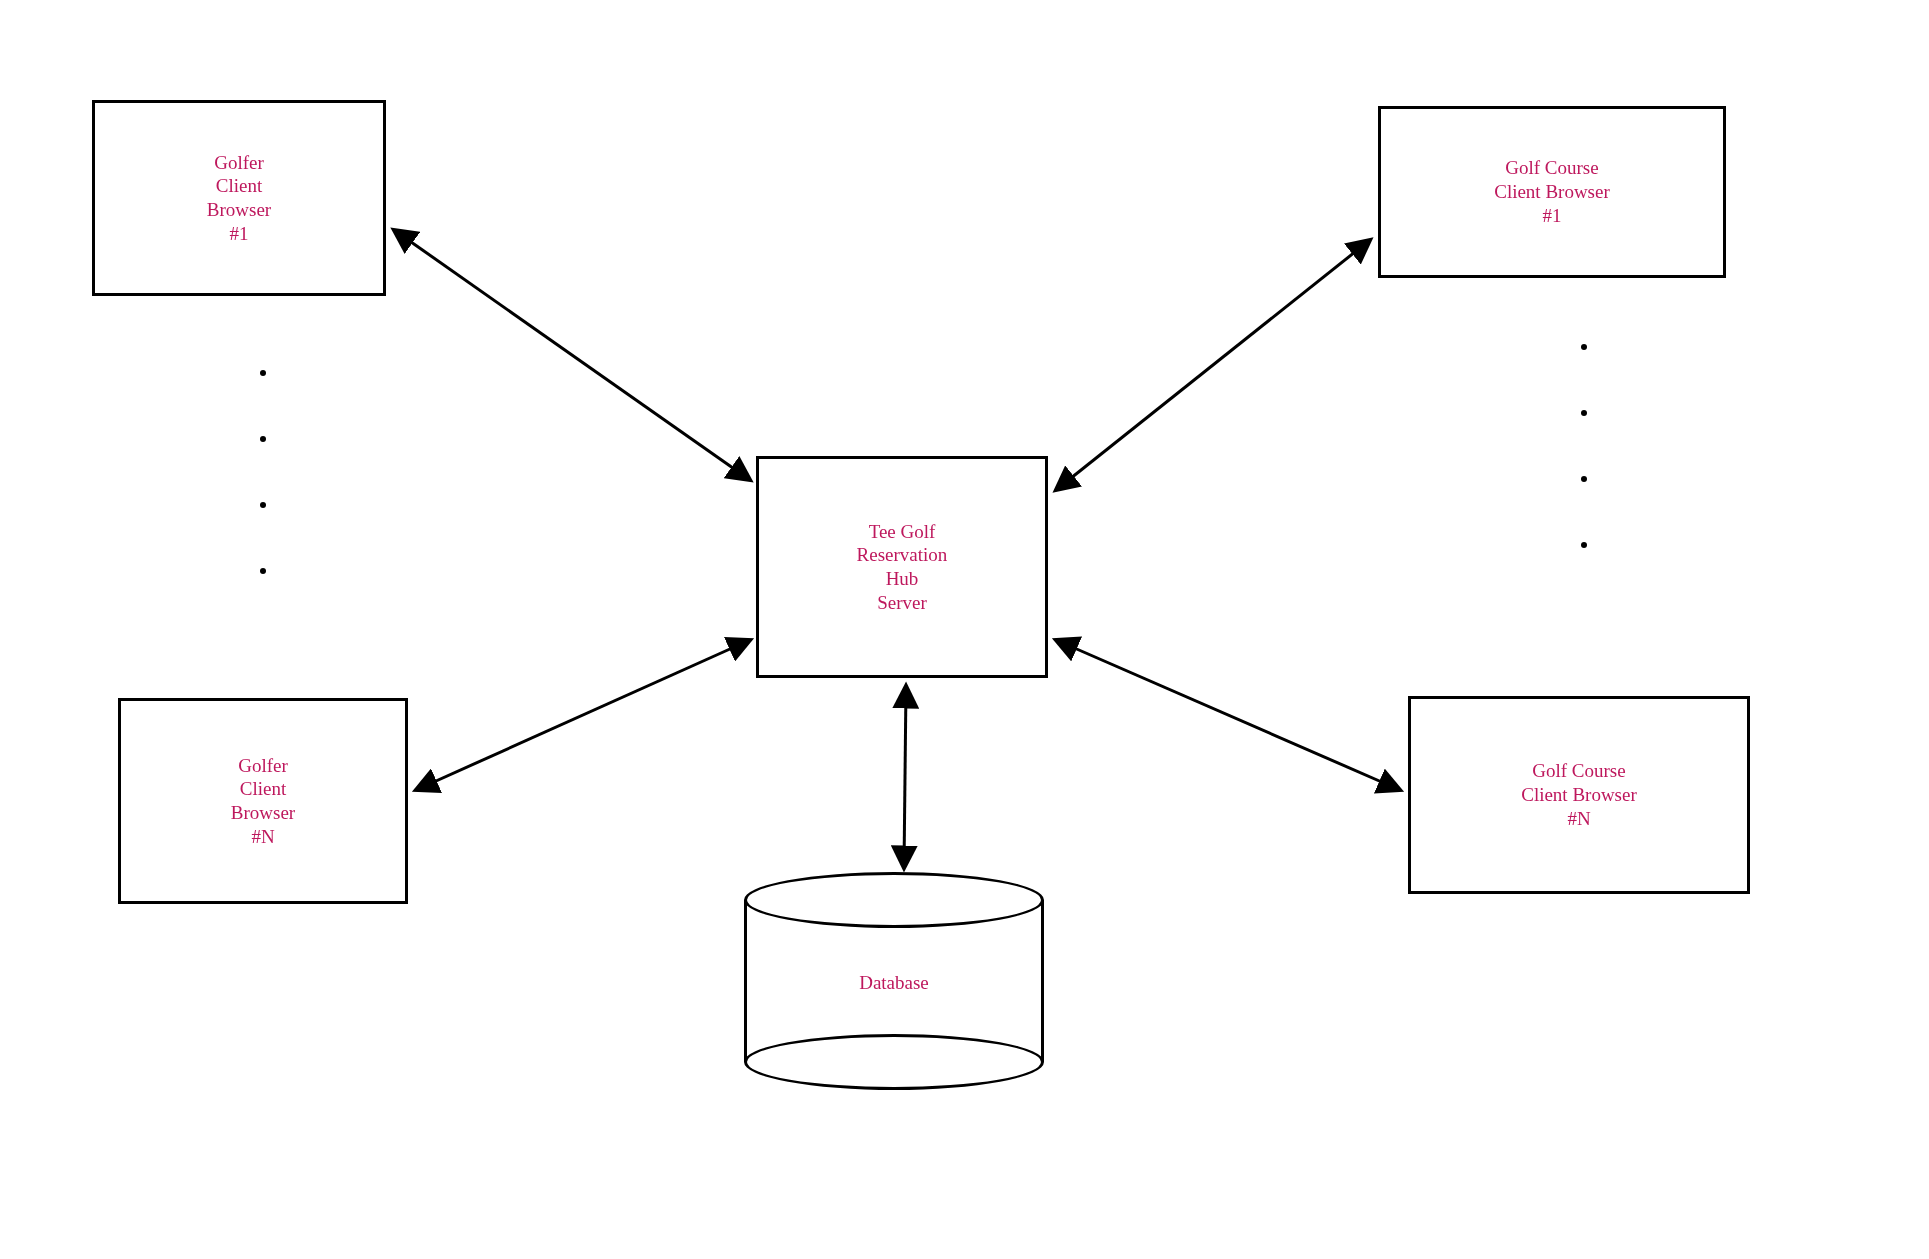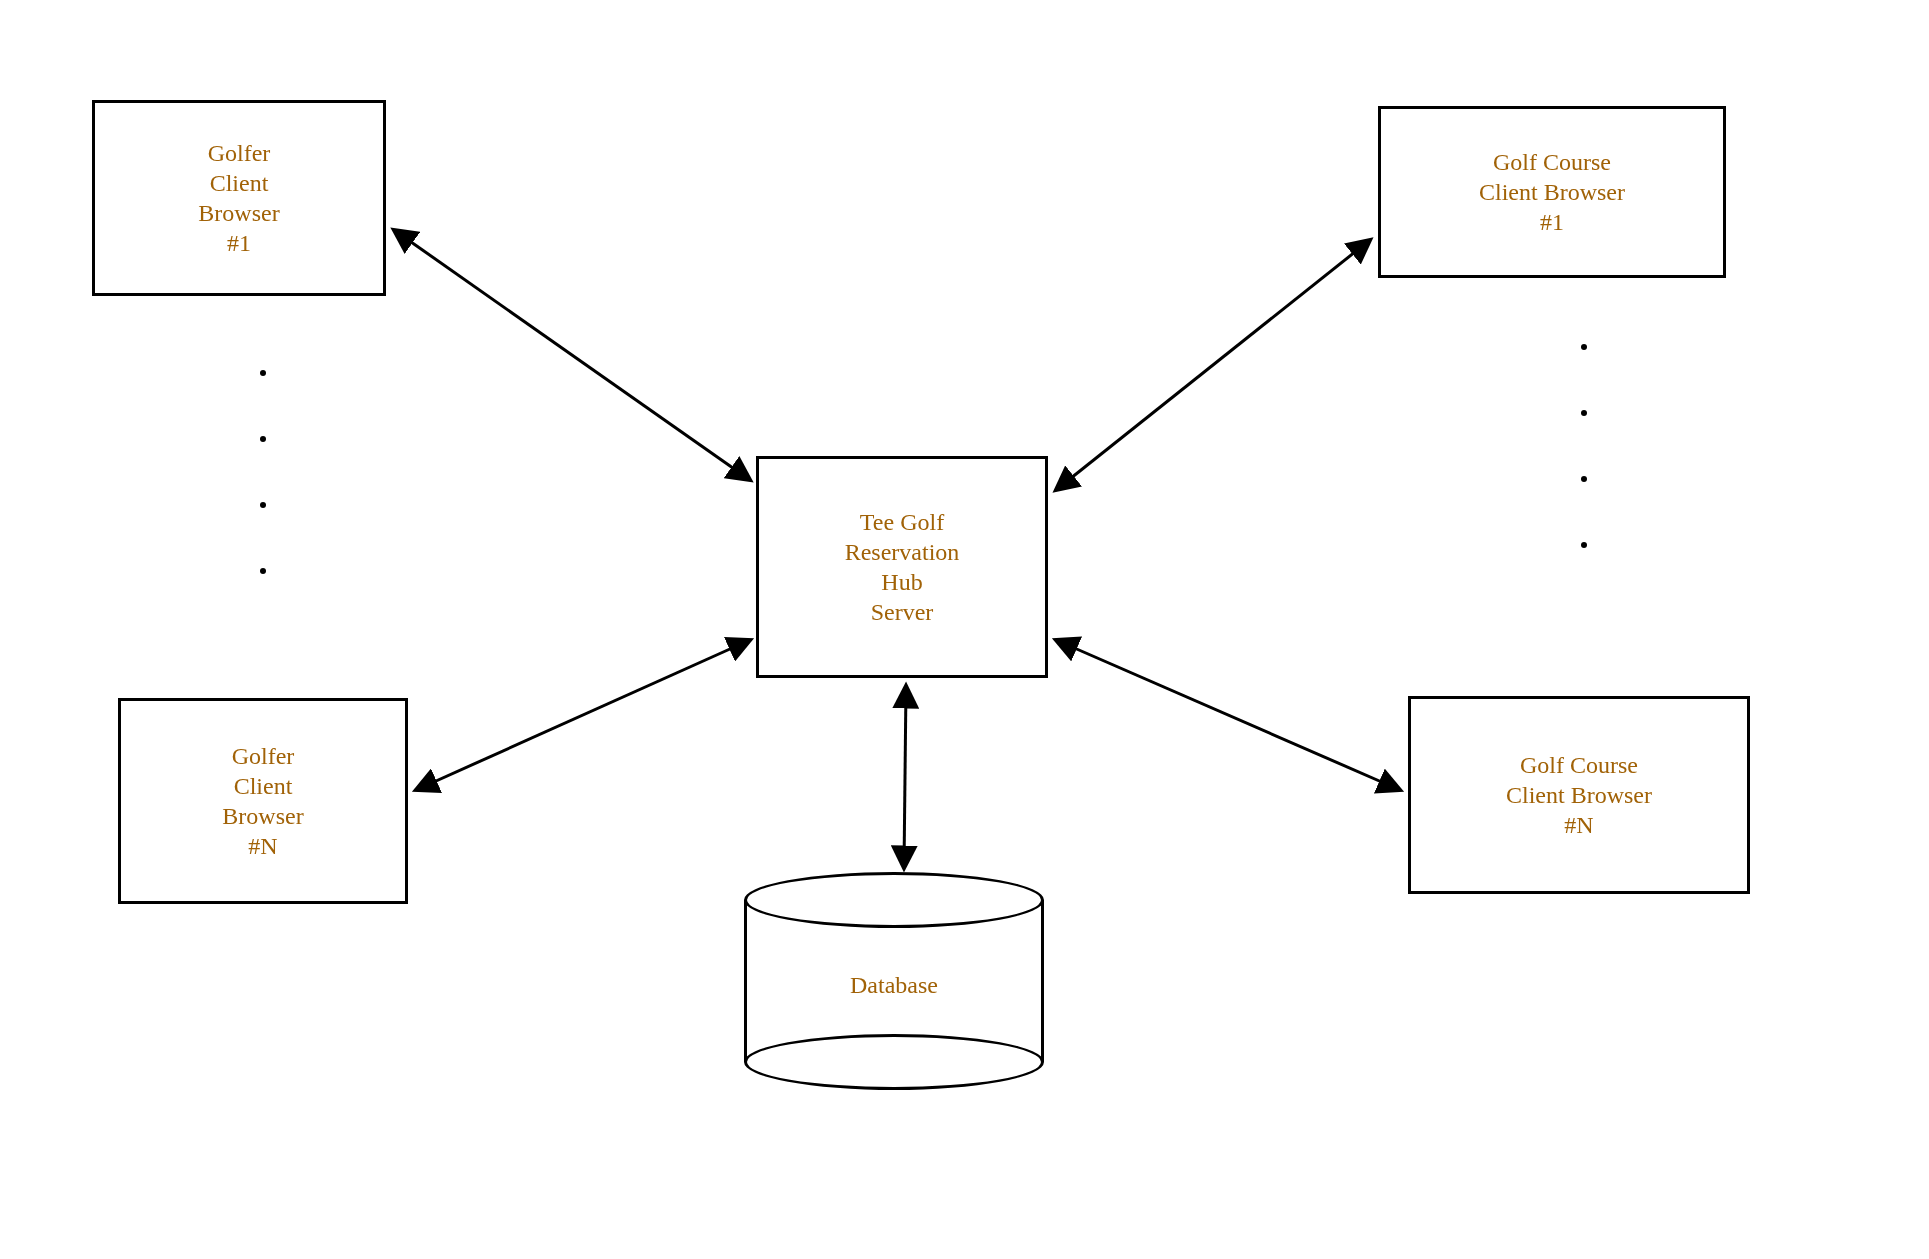--- a/index.html
+++ b/index.html
@@ -2,22 +2,22 @@
 <html><head>
   <meta charset="utf-8">
   <style>
     * { margin: 0; padding: 0; box-sizing: border-box; }
     html, body { width: 100%; height: 100%; background: #fff; }
     .canvas {
       position: relative;
       width: 1929px;
       height: 1259px;
       font-family: 'Comic Sans MS', 'Segoe Script', cursive;
-      font-size: 24px;
-      color: #a16207;
+      font-size: 19px;
+      color: #be185d;
     }
     .box {
       position: absolute;
       border: 3px solid #000;
       background: #fff;
       display: flex;
       align-items: center;
       justify-content: center;
       text-align: center;
       padding: 8px;

